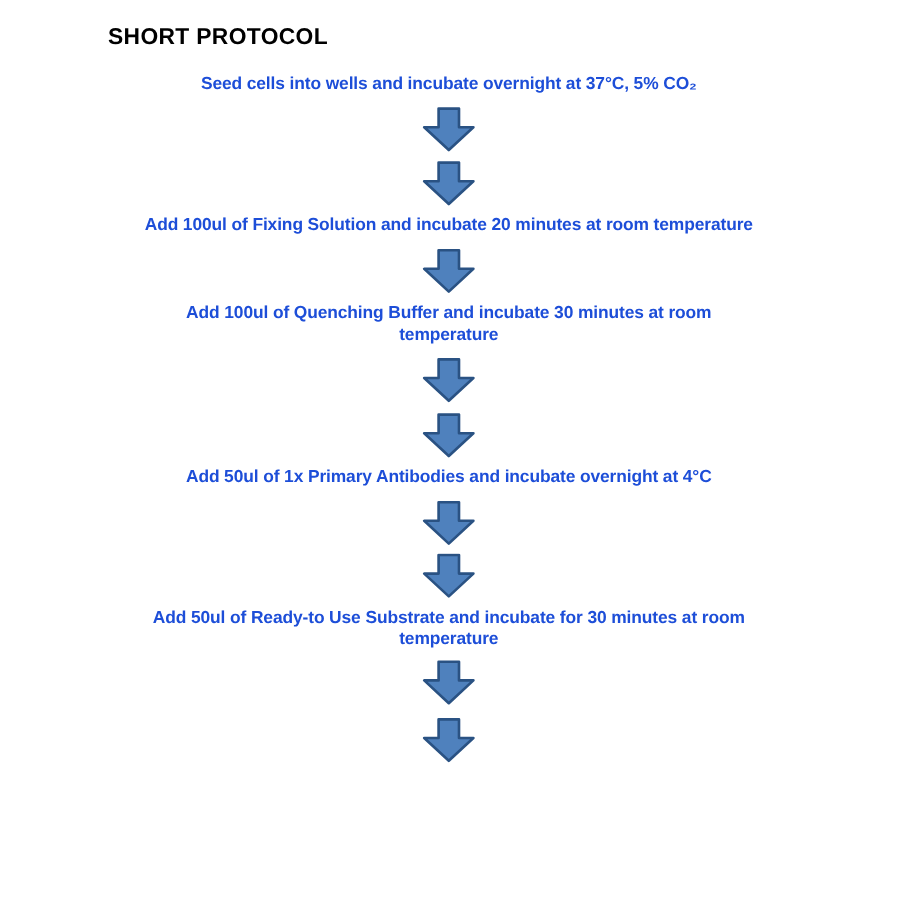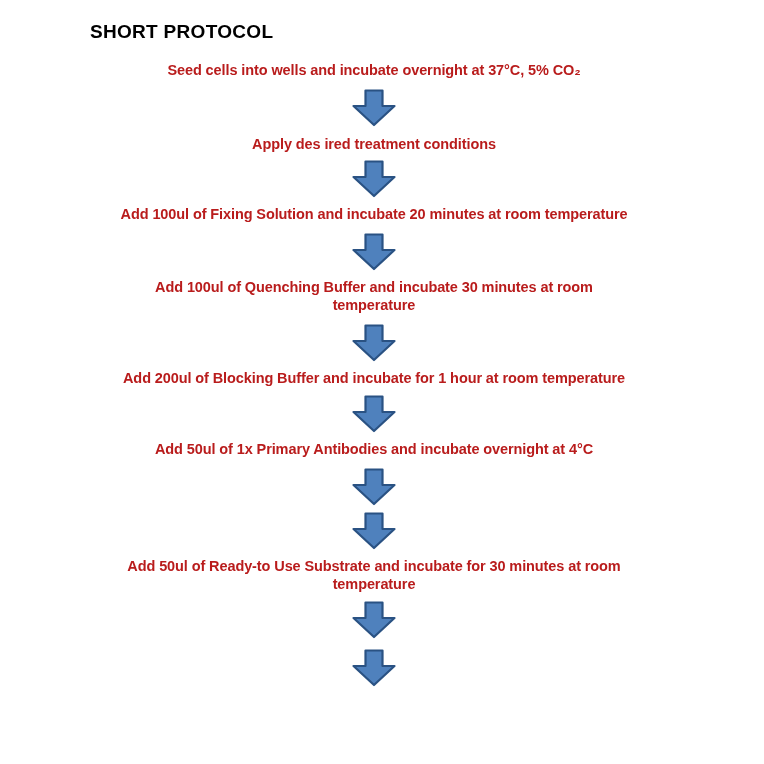--- a/index.html
+++ b/index.html
@@ -28,21 +28,21 @@
     display: inline-block;
     font-size: 19px;
     font-weight: 700;
     letter-spacing: 0.3px;
     color: #000000;
     line-height: 24px;
   }
   .step {
     font-size: 14.5px;
     font-weight: 700;
-    color: #b91c1c;
+    color: #1d4ed8;
     text-align: center;
     line-height: 18px;
     white-space: pre-line;
     max-width: 660px;
     letter-spacing: -0.1px;
   }
   .arrow {
     width: 46px;
     height: 38px;
     flex: 0 0 auto;
@@ -65,21 +65,20 @@
   </div>
 
   <div class="step mt17">Seed cells into wells and incubate overnight at 37°C, 5% CO₂</div>
 
   <div class="arrow mt10">
     <svg viewBox="0 0 46 38" xmlns="http://www.w3.org/2000/svg">
       <polygon points="14.5,1.5 31.5,1.5 31.5,17 43.5,17 23,36 2.5,17 14.5,17" fill="#4F81BD" stroke="#2A5283" stroke-width="2.2" stroke-linejoin="round"></polygon>
     </svg>
   </div>
 
-  <div class="step mt8">Apply des ired treatment conditions</div>
 
   <div class="arrow mt7">
     <svg viewBox="0 0 46 38" xmlns="http://www.w3.org/2000/svg">
       <polygon points="14.5,1.5 31.5,1.5 31.5,17 43.5,17 23,36 2.5,17 14.5,17" fill="#4F81BD" stroke="#2A5283" stroke-width="2.2" stroke-linejoin="round"></polygon>
     </svg>
   </div>
 
   <div class="step mt7">Add 100ul of Fixing Solution and incubate 20 minutes at room temperature</div>
 
   <div class="arrow mt10">
@@ -90,21 +89,20 @@
 
   <div class="step mt7">Add 100ul of Quenching Buffer and incubate 30 minutes at room
 temperature</div>
 
   <div class="arrow mt10">
     <svg viewBox="0 0 46 38" xmlns="http://www.w3.org/2000/svg">
       <polygon points="14.5,1.5 31.5,1.5 31.5,17 43.5,17 23,36 2.5,17 14.5,17" fill="#4F81BD" stroke="#2A5283" stroke-width="2.2" stroke-linejoin="round"></polygon>
     </svg>
   </div>
 
-  <div class="step mt7">Add 200ul of Blocking Buffer and incubate for 1 hour at room temperature</div>
 
   <div class="arrow mt8">
     <svg viewBox="0 0 46 38" xmlns="http://www.w3.org/2000/svg">
       <polygon points="14.5,1.5 31.5,1.5 31.5,17 43.5,17 23,36 2.5,17 14.5,17" fill="#4F81BD" stroke="#2A5283" stroke-width="2.2" stroke-linejoin="round"></polygon>
     </svg>
   </div>
 
   <div class="step mt7">Add 50ul of 1x Primary Antibodies and incubate overnight at 4°C</div>
 
   <div class="arrow mt10">

